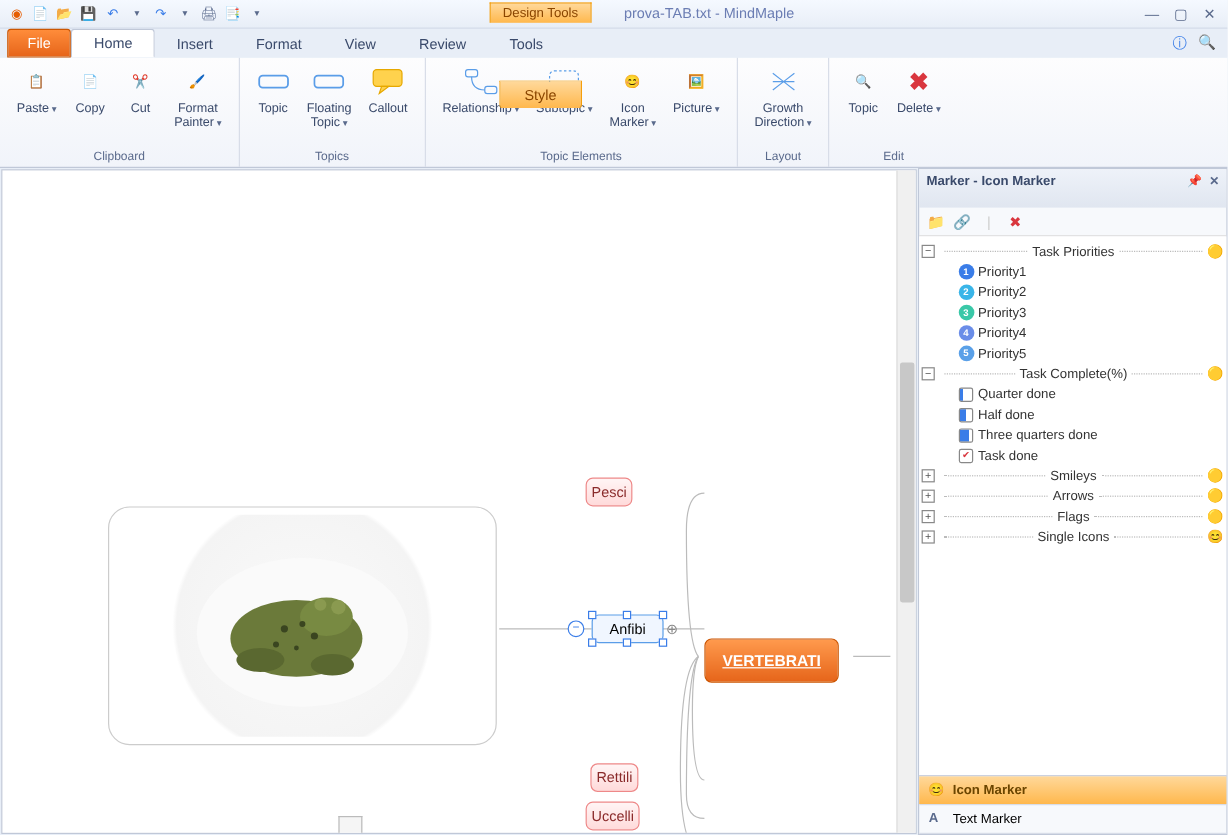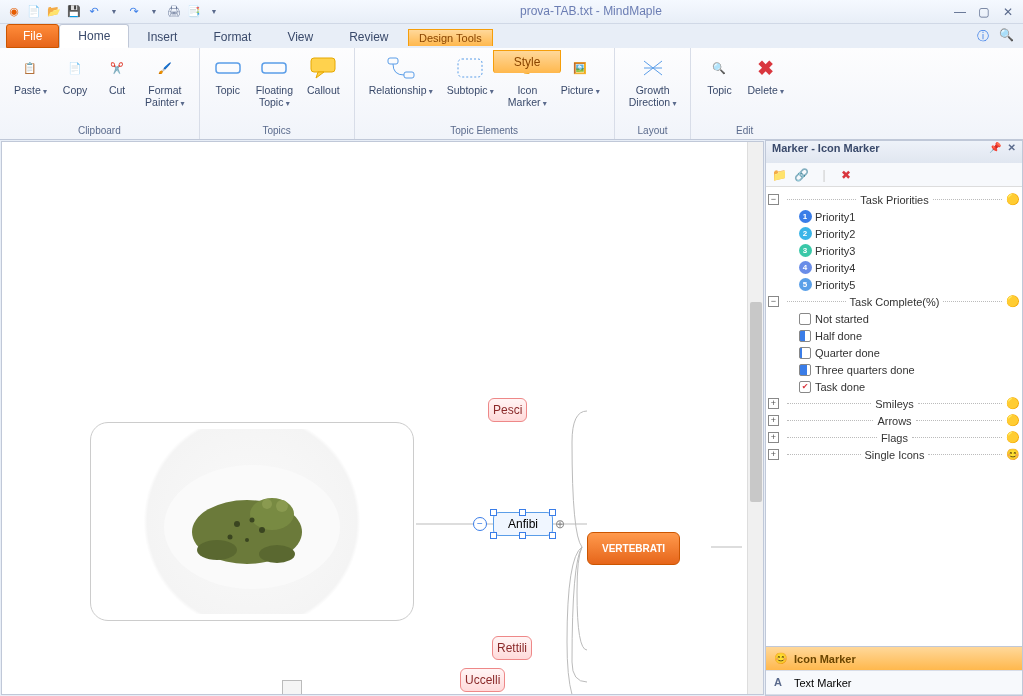--- a/index.html
+++ b/index.html
@@ -33,38 +33,38 @@
 .rlabel { font-size: 10.5px; color: #3a4a6b; text-align: center; line-height: 1.15; }
 .dropdown-arrow::after { content: " ▾"; font-size: 8px; color: #5a6a8c; }
 
 
 .main { display: flex; height: 556px; }
 .canvas-area { flex: 1; position: relative; background: #fff; border: 1px solid #c0c8d8; margin: 1px; }
 .canvas { position: relative; width: 100%; height: 100%; }
 
 
 .node { position: absolute; border-radius: 6px; padding: 4px 4px; font-size: 12px; text-align: center; }
-.node.root { background: linear-gradient(#ff9a4d, #e6651a); color: #fff; font-weight: bold; padding: 10px 14px; font-size: 10px; border: 1px solid #cc5500; }
+.node.root { background: linear-gradient(#ff9a4d, #e6651a); color: #fff; font-weight: bold; padding: 10px 14px; font-size: 13px; border: 1px solid #cc5500; text-decoration: underline; }
 .node.child { background: linear-gradient(#fff5f5, #ffdada); border: 1px solid #e88; color: #8a2a2a; }
 .node.selected { border: 1px solid #5a9de8; background: #f0f6ff; }
 .handle { position: absolute; width: 7px; height: 7px; background: #fff; border: 1px solid #3a7de8; }
 .minus-btn { position: absolute; width: 14px; height: 14px; border-radius: 50%; background: #fff; border: 1px solid #3a7de8; color: #3a7de8; font-size: 10px; line-height: 11px; text-align: center; cursor: pointer; }
 .image-box { position: absolute; border: 1px solid #ccc; border-radius: 18px; background: #fff; padding: 6px; }
 .frog-placeholder { width: 310px; height: 185px; background: radial-gradient(circle at center, #fafafa 0%, #f4f4f4 58%, #ffffff 60%); border-radius: 14px; position: relative; overflow: hidden; display: flex; align-items: center; justify-content: center; }
 
 svg.connector { position: absolute; top: 0; left: 0; width: 100%; height: 100%; pointer-events: none; }
 
 .vscroll { position: absolute; right: 0; top: 0; bottom: 0; width: 16px; background: #f0f0f0; border-left: 1px solid #ddd; }
 .vscroll-thumb { position: absolute; left: 2px; width: 12px; background: #c8c8c8; border-radius: 2px; }
 .hsplit { position: absolute; bottom: 0; left: 0; right: 16px; height: 14px; display: flex; }
 .htab { border: 1px solid #bbb; border-bottom: none; width: 20px; height: 14px; background: #f5f5f5; margin-left: 280px; }
 
 
 .sidepanel { width: 258px; background: #f7f9fc; border: 1px solid #c0c8d8; display: flex; flex-direction: column; }
-.sp-title { height: 22px; background: linear-gradient(#eef2f9, #e0e6f0); display: flex; align-items: flex-start; padding: 1px 6px; font-size: 11px; font-weight: bold; color: #3a4a6b; }
+.sp-title { height: 22px; background: linear-gradient(#eef2f9, #e0e6f0); display: flex; align-items: flex-end; padding: 16px 6px; font-size: 11px; font-weight: bold; color: #3a4a6b; }
 .sp-title-right { margin-left: auto; display: flex; gap: 6px; }
 .sp-title-right span { cursor: pointer; font-size: 10px; color: #5a6a8c; }
 .sp-toolbar { height: 24px; display: flex; align-items: center; padding: 0 6px; gap: 6px; border-bottom: 1px solid #ddd; }
 .sp-toolbar span { width: 16px; height: 16px; cursor: pointer; display: flex; align-items: center; justify-content: center; font-size: 12px; }
 .tree { flex: 1; overflow: auto; padding: 4px 2px; background: #fff; }
 .tree-row { display: flex; align-items: center; height: 17px; cursor: pointer; }
 .tree-toggle { width: 11px; height: 11px; border: 1px solid #888; font-size: 9px; line-height: 9px; text-align: center; margin-right: 4px; color: #555; background: #fff; cursor: pointer; }
 .tree-indent { display: inline-block; }
 .tree-icon { width: 14px; height: 14px; margin-right: 3px; display: inline-flex; align-items: center; justify-content: center; font-size: 10px; }
 .tree-label { font-size: 11px; color: #333; flex: 1; }
@@ -104,21 +104,21 @@
 </div>
 
 <div class="tabrow">
   <div class="file-tab">File</div>
   <div class="tab active">Home</div>
   <div class="tab">Insert</div>
   <div class="tab">Format</div>
   <div class="tab">View</div>
   <div class="tab">Review</div>
   <div class="tab">Tools</div>
-  <div style="position:absolute; left:408px; top:-22px; display:flex; flex-direction:row; align-items:center;">
+  <div style="position:absolute; left:408px; top:-22px; display:flex; flex-direction:column; align-items:center;">
     <div class="dt-label">Design Tools</div>
     <div class="tab style" style="padding:4px 20px">Style</div>
   </div>
   <div class="tabrow-right">
     <span style="color:#3a7de8">ⓘ</span>
     <span>🔍</span>
   </div>
 </div>
 
 <div class="ribbon">
@@ -264,21 +264,21 @@
             <circle cx="110" cy="78" r="3" fill="#3a4520"></circle>
             <circle cx="78" cy="85" r="2.5" fill="#3a4520"></circle>
             <circle cx="95" cy="88" r="2" fill="#3a4520"></circle>
           </svg>
         </div>
       </div>
 
       <div class="node root" style="left:585px; top:390px;">VERTEBRATI</div>
       <div class="node child" style="left:486px; top:256px;">Pesci</div>
       <div class="node child" style="left:490px; top:494px;">Rettili</div>
-      <div class="node child" style="left:458px; top:526px;text-align:center;">Uccelli</div>
+      <div class="node child" style="left:486px; top:526px;text-align:center;">Uccelli</div>
 
       <div class="node selected" style="left:491px; top:370px; padding:4px 14px;">
         <span>Anfibi</span>
         <div class="handle" style="left:-4px; top:-4px"></div>
         <div class="handle" style="right:-4px; top:-4px"></div>
         <div class="handle" style="left:-4px; bottom:-4px"></div>
         <div class="handle" style="right:-4px; bottom:-4px"></div>
         <div class="handle" style="left:calc(50% - 4px); top:-4px"></div>
         <div class="handle" style="left:calc(50% - 4px); bottom:-4px"></div>
         <span style="position:absolute; right:-13px; top:4px; color:#888; font-size:12px">⊕</span>
@@ -356,37 +356,30 @@
       <div class="tree-row">
         <span class="tree-toggle">−</span>
         <span class="tree-line"></span>
         <span class="tree-label" style="flex:0 0 auto">Task Complete(%)</span>
         <span class="tree-line"></span>
         <span class="tree-endicon">🟡</span>
       </div>
       <div class="tree-row">
           <span class="tree-indent" style="width:30px"></span>
           <span class="tree-icon">
-            <span class="task-box"></span>
-          </span>
-          <span class="tree-label">Not started</span>
+            <span class="task-box" style="background:linear-gradient(to right,#3a7de8 25%,transparent 25%)"></span>
+          </span>
+          <span class="tree-label">Quarter done</span>
         </div>
       <div class="tree-row">
           <span class="tree-indent" style="width:30px"></span>
           <span class="tree-icon">
             <span class="task-box" style="background:linear-gradient(to right,#3a7de8 50%,transparent 50%)"></span>
           </span>
           <span class="tree-label">Half done</span>
-        </div>
-      <div class="tree-row">
-          <span class="tree-indent" style="width:30px"></span>
-          <span class="tree-icon">
-            <span class="task-box" style="background:linear-gradient(to right,#3a7de8 25%,transparent 25%)"></span>
-          </span>
-          <span class="tree-label">Quarter done</span>
         </div>
       <div class="tree-row">
           <span class="tree-indent" style="width:30px"></span>
           <span class="tree-icon">
             <span class="task-box" style="background:linear-gradient(to right,#3a7de8 75%,transparent 75%)"></span>
           </span>
           <span class="tree-label">Three quarters done</span>
         </div>
       <div class="tree-row">
           <span class="tree-indent" style="width:30px"></span>

